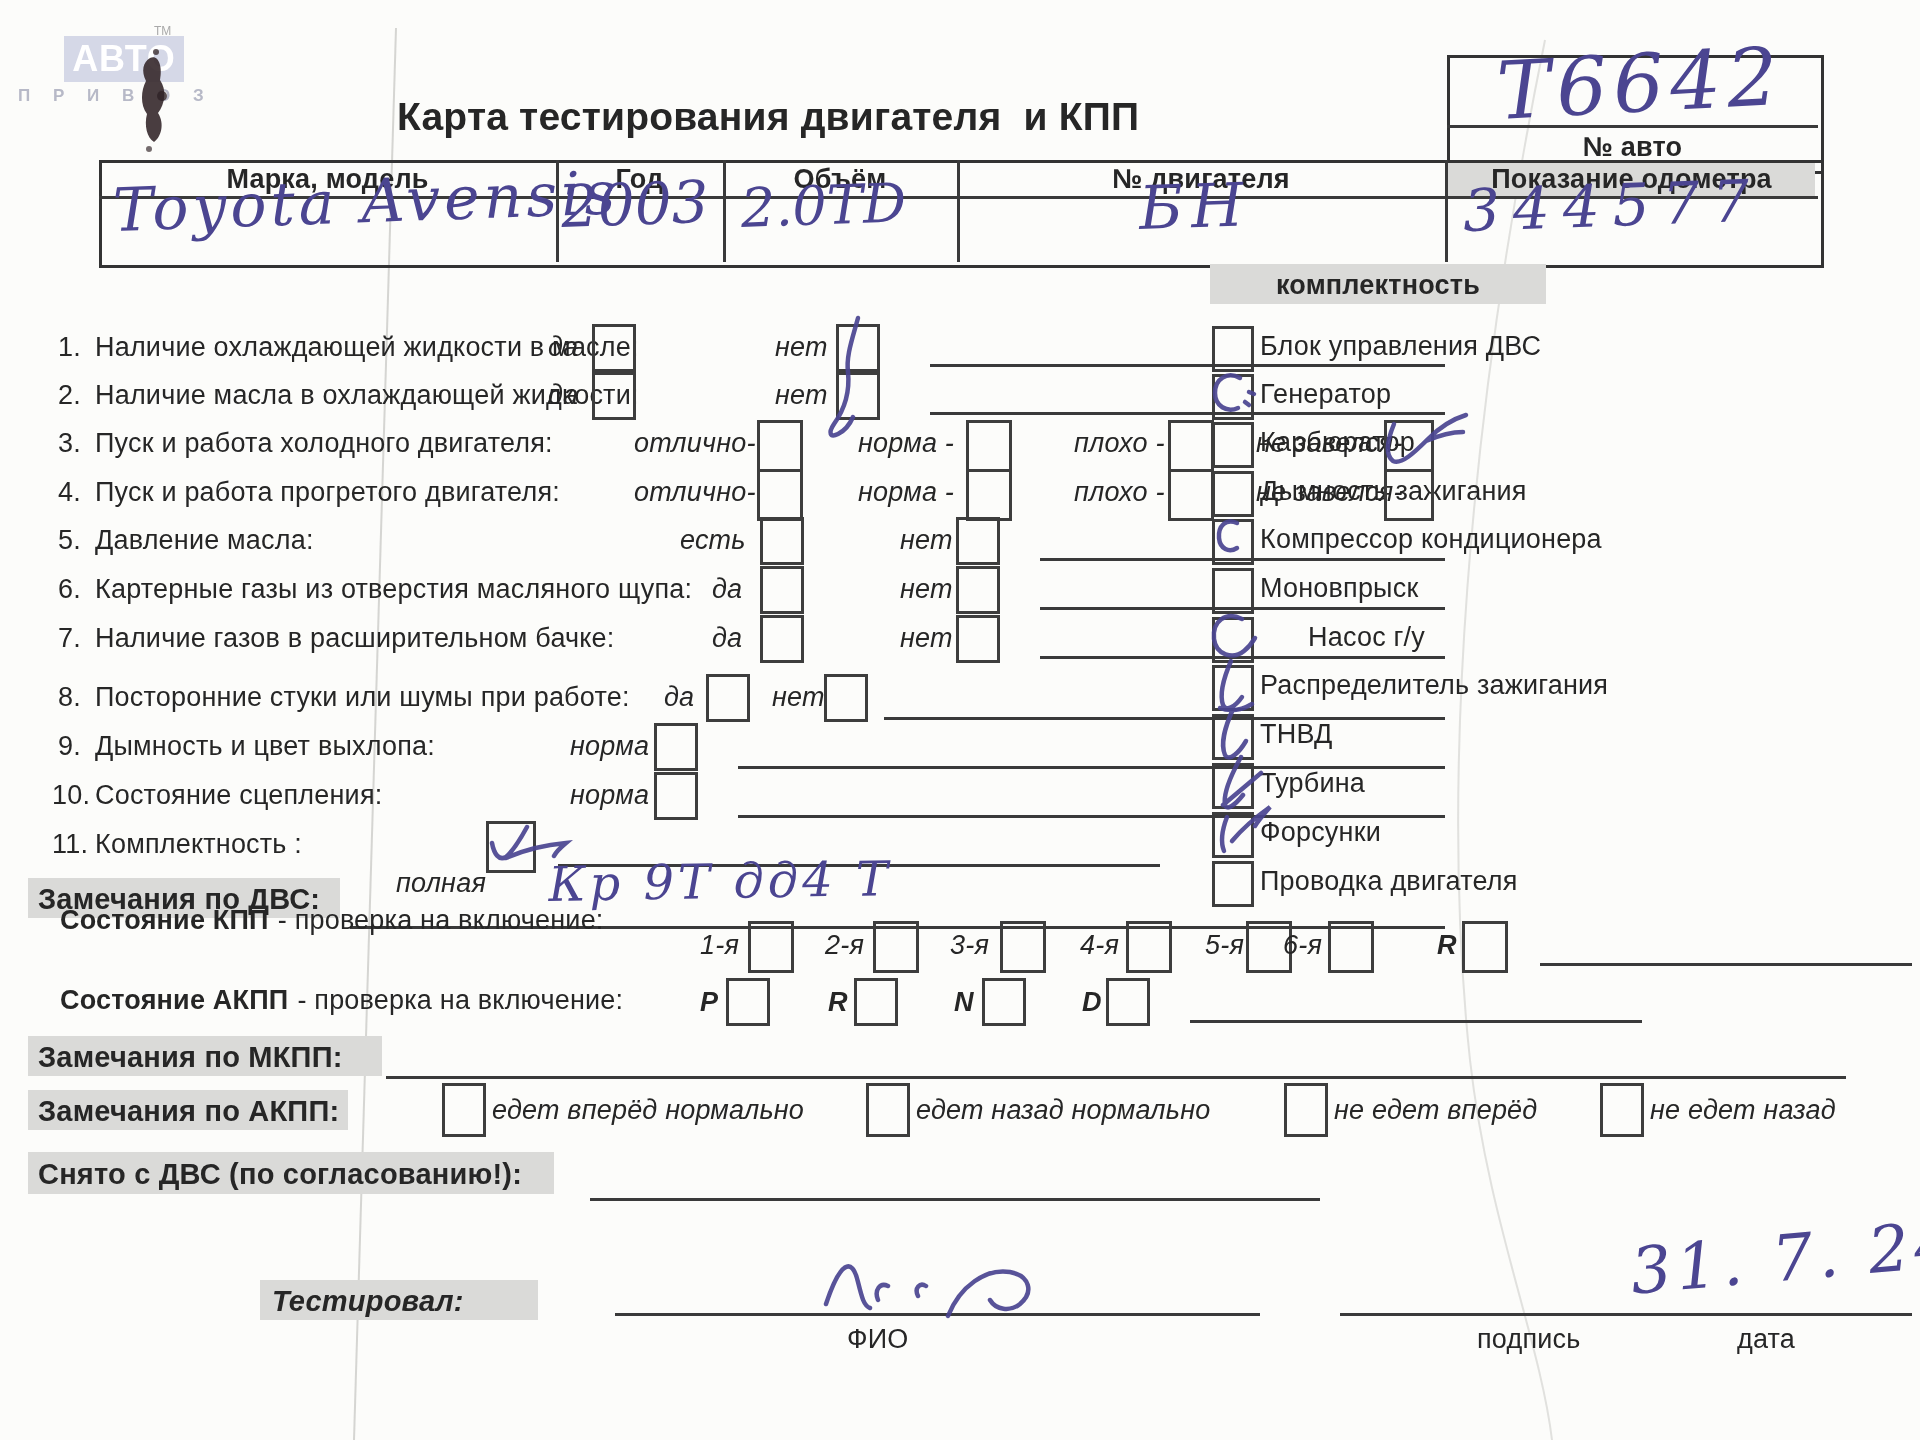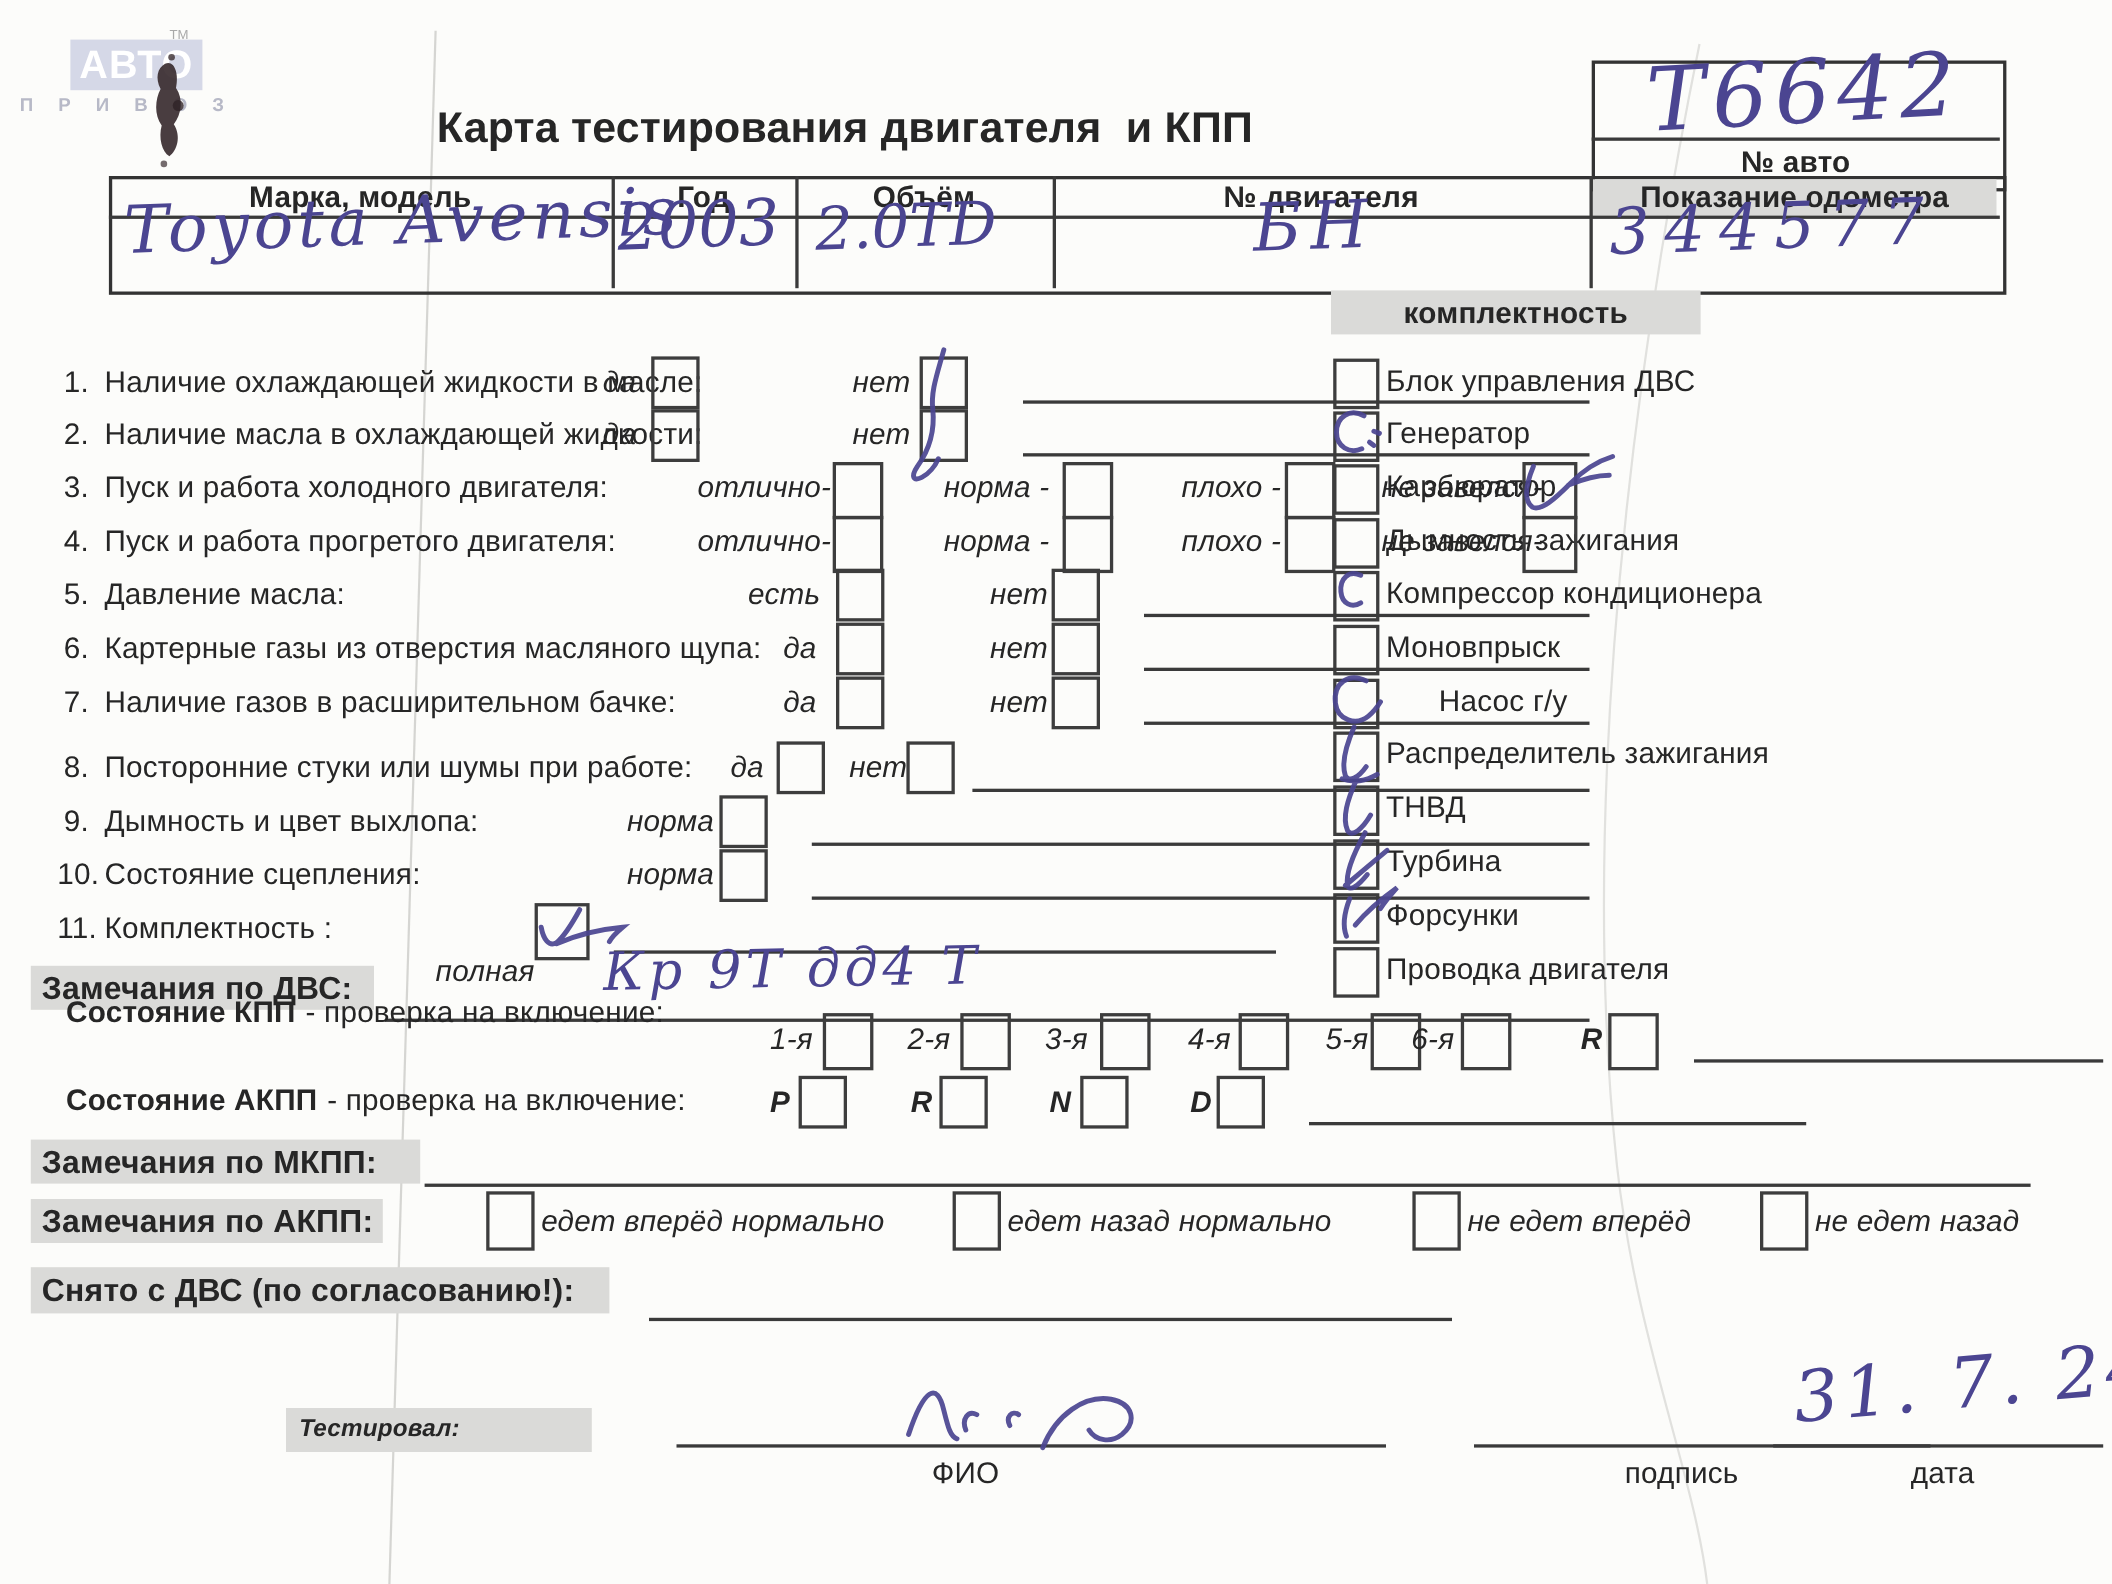--- a/index.html
+++ b/index.html
@@ -238,21 +238,21 @@
   <div class="bx" style="left:1284px;top:1083px;height:48px;"></div>
   <div class="lbl i" style="left:1334px;top:1096px;">не едет вперёд</div>
   <div class="bx" style="left:1600px;top:1083px;height:48px;"></div>
   <div class="lbl i" style="left:1650px;top:1096px;">не едет назад</div>
 
   <div class="shade" style="left:28px;top:1152px;width:526px;height:42px;"></div>
   <div class="lbl b" style="left:38px;top:1159px;font-size:29px;">Снято с ДВС (по согласованию!):</div>
   <div class="ul" style="left:590px;top:1198px;width:730px;"></div>
 
   <div class="shade" style="left:260px;top:1280px;width:278px;height:40px;"></div>
-  <div class="lbl b i" style="left:272px;top:1286px;font-size:22px;">Тестировал:</div>
+  <div class="lbl b i" style="left:272px;top:1286px;font-size:29px;">Тестировал:</div>
   <div class="ul" style="left:615px;top:1313px;width:645px;"></div>
   <div class="lbl" style="left:847px;top:1325px;">ФИО</div>
   <div class="ul" style="left:1340px;top:1313px;width:415px;"></div>
   <div class="lbl" style="left:1477px;top:1325px;">подпись</div>
   <div class="ul" style="left:1612px;top:1313px;width:300px;"></div>
   <div class="lbl" style="left:1737px;top:1325px;">дата</div>
   <div class="ink" style="left:1628px;top:1240px;font-size:64px;letter-spacing:5px;transform:rotate(-5deg);">31. 7. 24</div>
 
   <svg class="overlay" width="1920" height="1440" stroke="#4b4591" stroke-width="4.5" fill="none" stroke-linecap="round" opacity="0.92">
     <path d="M858,318 C852,340 846,356 848,372 C850,392 844,410 834,424 C828,433 830,438 838,434 C844,431 850,424 853,417"></path>

